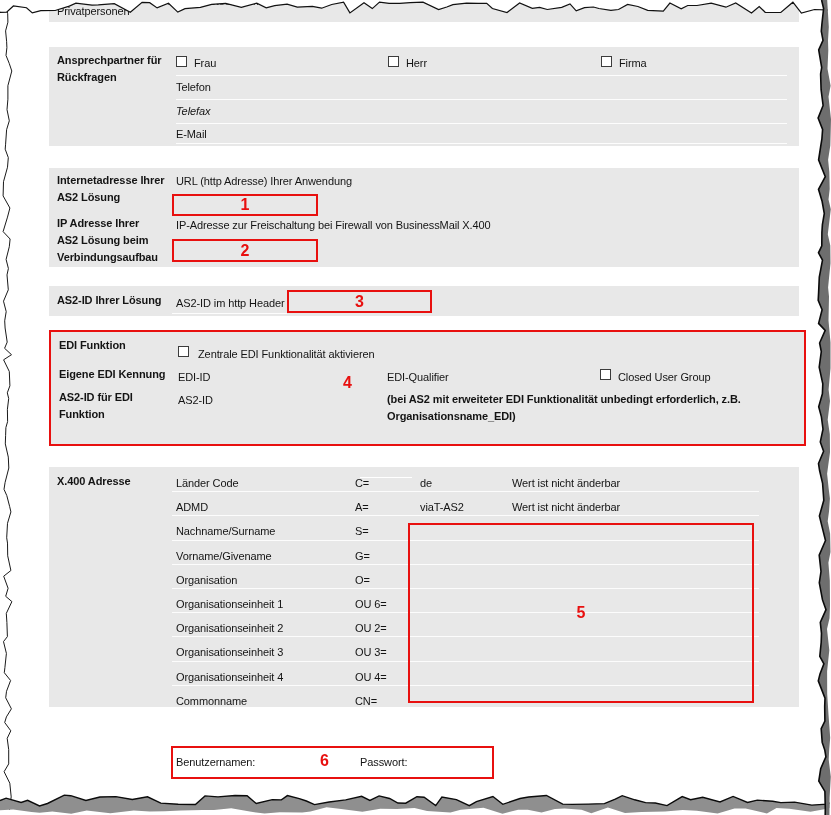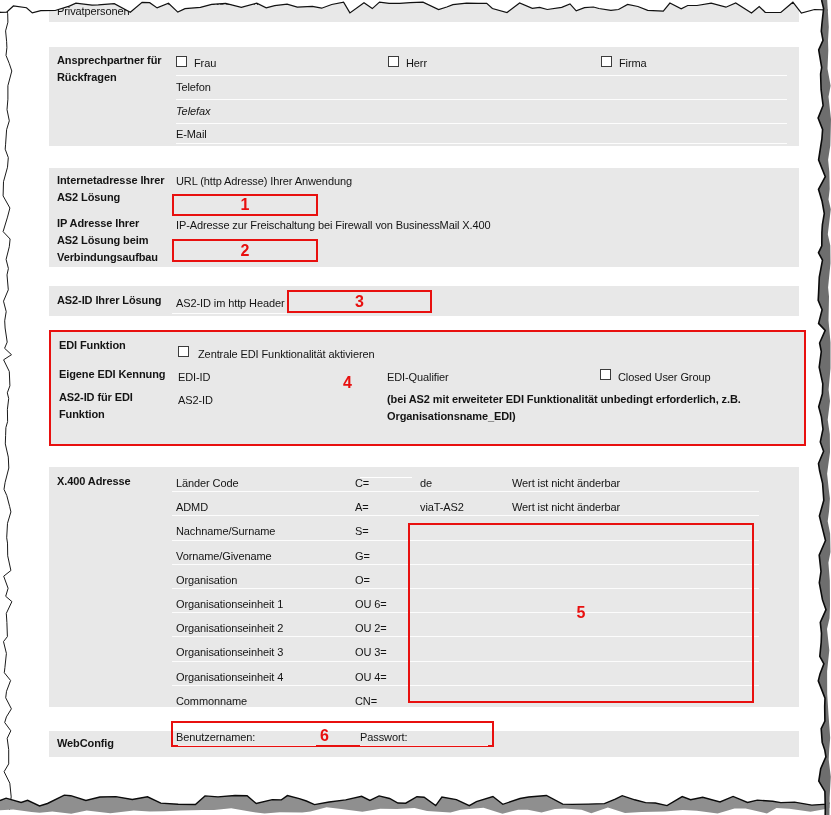--- a/index.html
+++ b/index.html
@@ -146,24 +146,21 @@
       <div class="x4row">
         <span class="x4l">Commonname</span>
         <span class="x4c">CN=</span>
       </div>
     </div>
   </div>
   <div class="redbox" style="left:408px;top:523px;width:346px;height:180px;">
     <span class="marker">5</span>
   </div>
 
-  <div class="sec" style="top:731px;height:26px;">
-    <span class="abs lab" style="left:8px;top:6px;">WebConfig</span>
-  </div>
-  <div class="redbox" style="left:171px;top:721px;width:323px;height:26px;justify-content:flex-start;">
+  <div class="redbox" style="left:171px;top:746px;width:323px;height:33px;justify-content:flex-start;">
     <span class="abs" style="left:3px;top:8px;">Benutzernamen:</span>
     <span class="marker abs" style="left:147px;top:4px;">6</span>
     <span class="abs" style="left:187px;top:8px;">Passwort:</span>
     <span class="wline" style="left:5px;width:138px;top:22px;"></span>
     <span class="wline" style="left:187px;width:128px;top:22px;"></span>
   </div>
 
   <svg id="tear" width="831" height="815" viewBox="0 0 831 815">
       <path d="M-3,-3 L4.9,0.0 L7.7,13.8 L7.9,22.2 L5.6,30.9 L6.6,41.3 L6.9,47.6 L6.0,55.4 L9.2,63.3 L11.8,71.0 L7.9,85.7 L7.9,99.2 L7.0,109.6 L9.3,120.8 L6.6,129.7 L5.6,144.2 L5.2,149.2 L8.3,157.6 L7.5,167.2 L3.5,181.7 L3.1,195.9 L9.9,208.0 L7.5,217.1 L3.1,231.6 L10.1,239.0 L9.3,246.7 L6.1,259.4 L8.4,268.5 L7.0,274.9 L8.3,289.8 L3.5,301.2 L6.2,311.6 L4.7,320.8 L5.1,328.0 L7.2,342.1 L4.6,348.3 L11.5,354.7 L3.6,359.8 L9.3,371.5 L9.9,385.8 L7.3,392.8 L8.7,398.5 L7.4,409.3 L7.6,421.6 L5.9,427.5 L5.6,435.7 L5.3,443.9 L8.3,457.1 L8.8,468.0 L5.1,482.4 L4.0,489.3 L6.8,495.6 L9.7,506.7 L10.9,511.9 L7.5,523.3 L6.7,537.8 L7.5,543.1 L7.7,555.8 L10.9,570.5 L3.7,576.2 L8.1,588.3 L5.7,596.3 L11.9,601.6 L6.3,613.4 L6.9,622.5 L7.4,636.6 L3.5,641.6 L6.4,653.4 L4.9,667.6 L4.3,672.7 L10.6,680.5 L6.5,691.3 L5.7,697.8 L11.4,708.8 L6.4,716.9 L4.7,722.5 L10.8,730.8 L7.2,738.3 L8.7,749.6 L8.7,763.9 L4.1,771.7 L9.8,783.2 L11.2,796.9 L9.4,810.2 L6.6,815.0 L-3,818 Z" fill="#fff" stroke="#1a1a1a" stroke-width="1"></path>
       <path d="M-3,-3 L-3,8 L0.0,12.3 L6.6,12.1 L13.4,6.0 L26.5,7.7 L32.3,12.9 L40.8,10.7 L55.2,10.5 L69.3,6.1 L75.9,3.2 L92.0,5.1 L98.3,4.9 L114.3,3.6 L130.3,12.3 L142.1,2.4 L149.7,2.7 L157.1,7.9 L168.5,3.2 L177.8,12.1 L185.0,8.7 L200.4,7.3 L211.7,4.3 L225.7,3.3 L241.3,7.3 L256.8,3.2 L266.2,7.8 L274.7,5.6 L287.1,4.2 L297.3,7.1 L312.4,6.3 L321.6,8.2 L331.7,4.5 L343.6,2.1 L349.9,12.9 L364.0,2.7 L372.3,8.6 L379.5,2.1 L389.1,3.3 L399.7,3.3 L410.2,2.6 L423.0,2.1 L438.6,9.5 L446.8,7.0 L452.9,4.6 L466.6,3.1 L478.1,3.3 L486.7,3.3 L492.4,8.5 L507.0,12.5 L519.6,3.0 L532.3,8.4 L539.6,7.3 L547.3,9.5 L561.7,7.3 L570.0,3.9 L576.2,10.8 L584.5,7.6 L593.4,7.0 L598.9,8.5 L610.9,10.4 L618.5,9.5 L627.6,4.5 L637.9,6.5 L647.7,10.3 L663.3,11.1 L669.9,3.0 L681.2,8.9 L687.7,5.5 L697.0,5.5 L711.2,3.2 L725.9,7.2 L735.7,2.9 L751.5,12.9 L759.2,6.5 L765.2,12.3 L780.8,12.5 L792.9,2.2 L801.4,13.0 L814.5,9.5 L829.9,10.2 L831.0,6.0 L834,-3 Z" fill="#fff" stroke="#111" stroke-width="1.2"></path>

